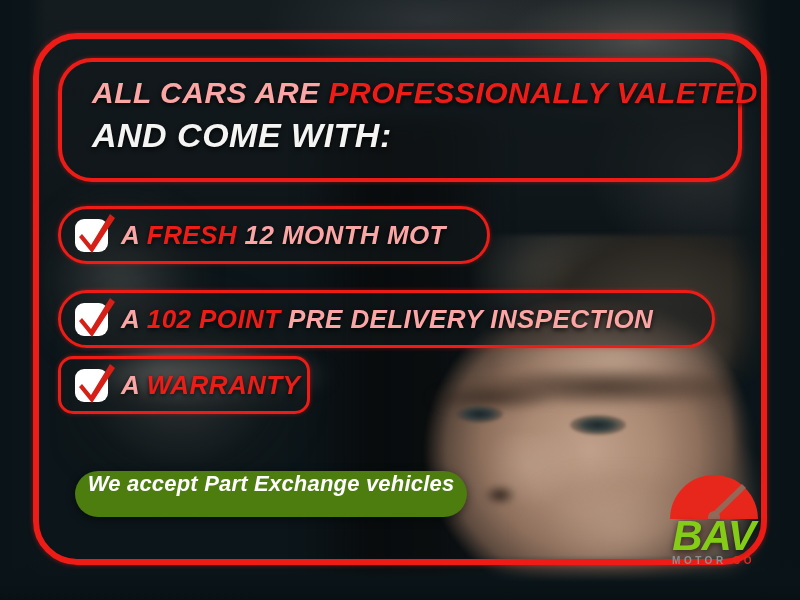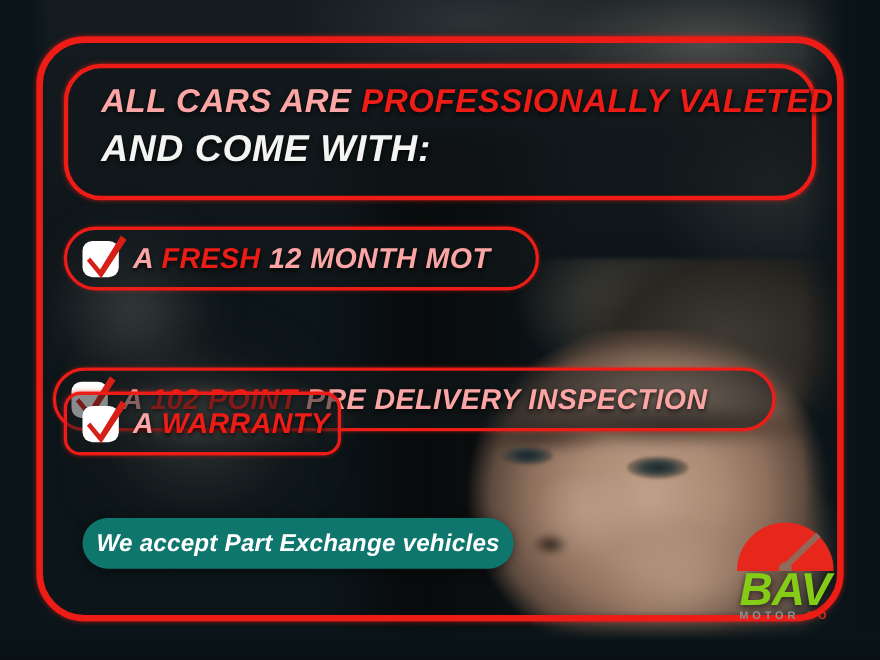--- a/index.html
+++ b/index.html
@@ -176,21 +176,21 @@
     height:58px;
     border:3px solid #ed1c16;
     border-radius:30px;
     background:rgba(20,26,28,.50);
     box-shadow:0 0 4px rgba(237,28,22,.45);
     display:flex;
     align-items:center;
     padding-left:14px;
   }
   #row-0 { left:25px; top:173px; width:432px;align-items:center; }
-  #row-1 { left:15px; top:257px; width:657px;margin-top:44px; }
+  #row-1 { left:25px; top:257px; width:657px; }
   #row-2 { left:25px; top:323px; width:252px;border-radius:15px; }
 
   .checkbox {
     position:relative;
     width:33px; height:33px;
     flex:0 0 33px;
     background:#ffffff;
     border-radius:9px;
     margin-right:13px;
   }
@@ -203,23 +203,23 @@
     letter-spacing:.4px;
     white-space:nowrap;
     text-shadow:0 2px 5px rgba(0,0,0,.8);
   }
 
   
   #px-pill {
     position:absolute;
     left:42px; top:438px;
     width:392px; height:46px;
-    background:#0f766e;
+    background:#4d7c0f;
     border-radius:24px;
-    display:flex; align-items:center; justify-content:center;
+    display:flex; justify-content:center;
     box-shadow:0 2px 10px rgba(0,0,0,.45);
   }
   #px-label {
     color:#fff;
     font-size:22px;
     font-weight:bold;
     font-style:italic;
     letter-spacing:.2px;
     white-space:nowrap;
   }

